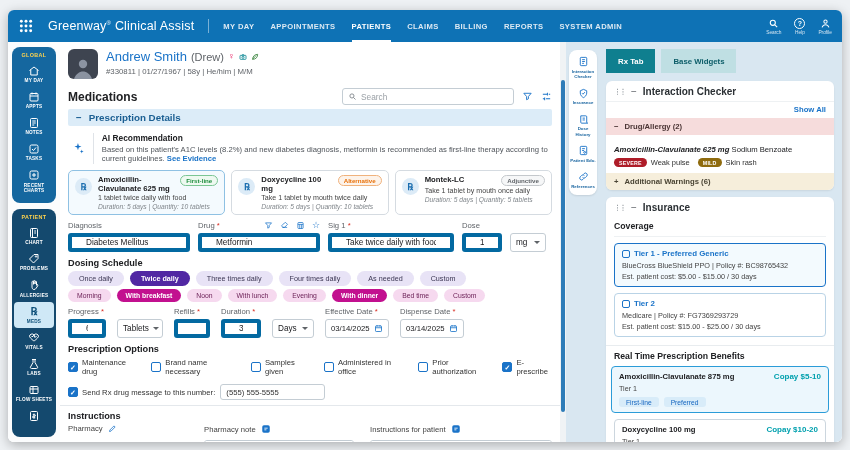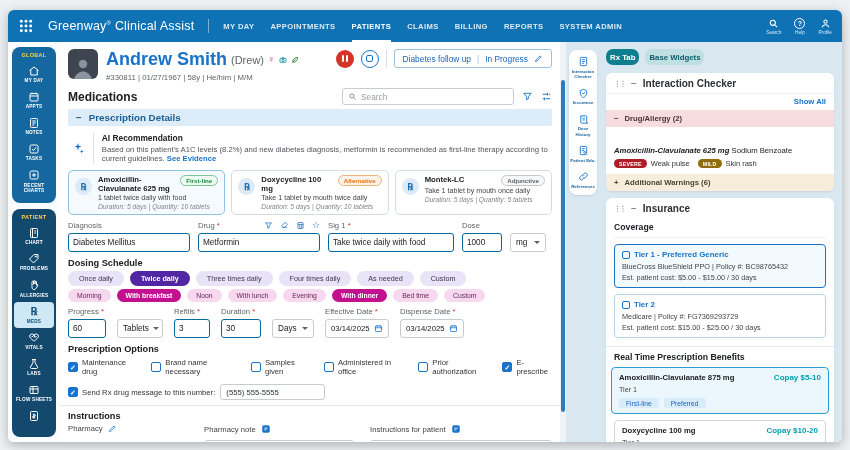--- a/index.html
+++ b/index.html
@@ -34,21 +34,21 @@
   .side-item .lbl{font-size:4.7px;font-weight:bold;text-align:center;line-height:1.2;letter-spacing:.2px}
   .side-item.active{background:#cfe8f6;color:#0d4f79}
   .rx-glyph{font-size:11px;font-weight:bold;line-height:12px}
   
   .content{width:500px;flex:none;display:flex;flex-direction:column;overflow:hidden;background:#fff}
   .patient-row{display:flex;align-items:flex-start;padding:7px 8px 0;height:40px;flex:none}
   .avatar{width:30px;height:30px;border-radius:6px;background:#3e4450;color:#8b93a1;display:flex;align-items:flex-end;justify-content:center;overflow:hidden;flex:none}
   .avatar svg{width:24px;height:24px}
   .pmeta{margin-left:8px}
   .name-row{display:flex;align-items:center;gap:4px}
-  .p-name{font-size:18px;font-weight:bold;color:#1a73c8;cursor:pointer}
+  .p-name{font-size:13px;font-weight:normal;color:#1a73c8;cursor:pointer}
   .p-nick{font-size:11px;color:#5f6368}
   .mini-ic{width:8px;height:8px}
   .venus{color:#e91e63;font-size:9px;line-height:1}
   .p-details{font-size:7.8px;color:#5f6368;margin-top:3px}
   .pactions{margin-left:auto;display:flex;align-items:center;gap:7px}
   .pause-btn{width:18px;height:18px;border-radius:50%;background:#d63328;display:flex;align-items:center;justify-content:center;gap:2px;cursor:pointer}
   .pause-btn i{width:2px;height:7px;background:#fff;border-radius:1px}
   .stop-btn{width:18px;height:18px;border-radius:50%;border:1.6px solid #1a73c8;display:flex;align-items:center;justify-content:center;cursor:pointer;background:#fff}
   .stop-btn i{width:7px;height:7px;border:1.6px solid #1a73c8;border-radius:2px}
   .pv-div{width:1px;height:18px;background:#dadfe4}
@@ -82,21 +82,21 @@
   .pill{font-size:6.2px;font-weight:bold;border-radius:7px;padding:1px 5px;border:1px solid;white-space:nowrap;flex:none}
   .pill.green{color:#1e8e3e;border-color:#7bc694;background:#eef9f1}
   .pill.orange{color:#e8710a;border-color:#f0b27d;background:#fdf3ea}
   .pill.gray{color:#5f6368;border-color:#c4c8cc;background:#f6f7f8}
   .rec-sig{font-size:7.1px;color:#444;margin-top:1.5px}
   .rec-det{font-size:6.7px;color:#80868b;font-style:italic;margin-top:1px}
   .frow{display:flex;gap:8px;align-items:flex-end;margin:1px 0 6px}
   .fg{display:flex;flex-direction:column;gap:3px}
   .flabel{font-size:7.7px;color:#5f6368;white-space:nowrap}
   .req::after{content:" *";color:#d93025}
-  .fld{height:19px;border:1px solid #0369a1;border-radius:3px;padding:0 4px;font-size:8.2px;color:#202124;width:100%;font-family:inherit;outline:none;background:#fff}
+  .fld{height:19px;border:4px solid #0369a1;border-radius:3px;padding:0 14px;font-size:8.2px;color:#202124;width:100%;font-family:inherit;outline:none;background:#fff}
   .select{height:19px;border:1px solid #c4cdd4;border-radius:3px;display:flex;align-items:center;justify-content:space-between;gap:4px;padding:0 5px;font-size:8.2px;color:#202124;background:#fff;cursor:pointer}
   .select::after{content:"";border:3px solid transparent;border-top-color:#5f6368;margin-top:3px}
   .flabel-row{display:flex;align-items:center;justify-content:space-between}
   .micons{display:flex;gap:7px;color:#1a73c8}
   .micons svg{width:9px;height:9px;cursor:pointer}
   .micons .star{font-size:9px;line-height:9px;cursor:pointer}
   .datebox{height:19px;border:1px solid #c4cdd4;border-radius:3px;display:flex;align-items:center;justify-content:space-between;gap:3px;padding:0 5px;font-size:7.7px;color:#202124;background:#fff}
   .datebox svg{width:9px;height:9px;color:#1a73c8;cursor:pointer}
   .w-diag{width:122px}.w-drug{width:122px}.w-sig{width:126px}.w-dose{width:40px}.w-unit{width:36px}
   .sub{font-size:9.2px;font-weight:bold;color:#202124;margin:5px 0 3px}
@@ -128,32 +128,32 @@
   .vthumb{position:absolute;top:38px;left:1px;width:4px;height:332px;border-radius:2px;background:#2e7cb8;cursor:pointer}
   
   .railbar{width:34px;flex:none;background:#d9e7f1;padding-top:8px}
   .rail-box{width:28px;background:#fff;border-radius:8px;margin:0 auto;padding:6px 1px;display:flex;flex-direction:column;gap:8px;box-shadow:0 1px 2px rgba(0,0,0,.1)}
   .rail-item{display:flex;flex-direction:column;align-items:center;gap:1.5px;color:#1a73c8;cursor:pointer}
   .rail-item svg{width:11px;height:11px}
   .rail-item .lbl{font-size:4.4px;color:#18649f;text-align:center;line-height:1.25;font-weight:bold}
   
   .widgets{flex:1;background:#d9e7f1;padding:7px 8px 0 6px;overflow:hidden;display:flex;flex-direction:column}
   .wtabs{display:flex;gap:6px;margin:0 0 8px}
-  .wtab{height:16px;border-radius:7px;padding:0 4px;font-size:7.8px;font-weight:bold;display:flex;align-items:center;background:#bfdfe3;color:#0c5d68;cursor:pointer}
+  .wtab{height:24px;border-radius:0;padding:0 12px;font-size:7.8px;font-weight:bold;display:flex;align-items:center;background:#bfdfe3;color:#0c5d68;cursor:pointer}
   .wtab.active{background:#0f7f8f;color:#fff}
   .wcard{background:#fff;border-radius:6px;margin-bottom:7px;overflow:hidden;box-shadow:0 1px 2px rgba(0,0,0,.08);flex:none}
   .whead{display:flex;align-items:center;gap:6px;padding:5px 8px 4px;font-size:10px;font-weight:bold;color:#2b3034}
   .drag{color:#9aa0a6;font-size:7px;letter-spacing:-1.5px;cursor:grab}
   .wmin{color:#5f6368;font-weight:normal;cursor:pointer}
   .showall{display:flex;justify-content:flex-end;padding:3px 8px 4px;border-top:1px solid #eef1f3}
   .showall a{font-size:7.7px;color:#1a73c8;font-weight:bold;cursor:pointer;text-decoration:none}
   .iband{display:flex;align-items:center;gap:6px;padding:4px 8px;font-size:7.7px;font-weight:bold;color:#4a3434;cursor:pointer}
   .iband.pink{background:#f6dcdc}
   .iband.cream{background:#f6eedb;color:#4a4434}
-  .icontent{padding:19px 8px 6px;font-size:7.7px;color:#202124}
+  .icontent{padding:10px 8px 6px;font-size:7.7px;color:#202124}
   .drugname{font-weight:bold;font-style:italic}
   .warnrow{display:flex;align-items:center;gap:4px;margin-top:4px;font-size:7.5px;color:#333}
   .sev{border-radius:6px;color:#fff;font-size:5.3px;font-weight:bold;padding:1.5px 5px;text-transform:uppercase;letter-spacing:.2px}
   .sev.red{background:#ae1c28}.sev.olive{background:#8f6b0e}
   .wbody{padding:1px 8px 2px}
   .covtitle{font-size:8.7px;font-weight:bold;color:#202124;padding:3px 0 5px;border-bottom:1px solid #eef1f3;margin-bottom:6px}
   .tier{border:1px solid #b9d3e6;border-radius:4px;padding:5px 7px;margin-bottom:6px;background:#fff;cursor:pointer}
   .tier.sel{border:1.6px solid #1a73c8;background:#f3fafe}
   .tier-link{display:flex;align-items:center;gap:4px;font-size:7.9px;font-weight:bold;color:#1a73c8}
   .tier-ic{width:8px;height:8px;border:1.2px solid #1a73c8;border-radius:2px;flex:none}
@@ -368,40 +368,20 @@
                 </span>
             <span class="mini-ic" style="color:#2e7d32">
                   <svg viewBox="0 0 24 24" fill="none" stroke="currentColor" stroke-width="2.4">
                     <path d="M5 19C5 9 12 4 20 4c0 8-5 15-15 15z"></path>
                     <path d="M5 19c3-5 7-9 11-11"></path>
                   </svg>
                 </span>
           </div>
           <div class="p-details">#330811  |  01/27/1967  |  58y  |  He/him  |  M/M</div>
         </div>
-        <div class="pactions">
-          <span class="pause-btn">
-                <i></i>
-                <i></i>
-              </span>
-          <span class="stop-btn">
-                <i></i>
-              </span>
-          <span class="pv-div"></span>
-          <span class="enc-chip">
-            <span>Diabetes follow up</span>
-            <span class="sep">|</span>
-            <span>In Progress</span>
-            <span>
-                  <svg viewBox="0 0 24 24" fill="none" stroke="currentColor" stroke-width="2">
-                    <path d="M4 20l1-4L16 5l3 3L8 19l-4 1z"></path>
-                  </svg>
-                </span>
-          </span>
-        </div>
       </div>
 
       <div class="meds-row">
         <h1 class="meds-title">Medications</h1>
         <div class="meds-right">
           <div class="searchbox">
             <span>
                   <svg viewBox="0 0 24 24" fill="none" stroke="currentColor" stroke-width="2.4">
                     <circle cx="10.5" cy="10.5" r="5.5"></circle>
                     <path d="M14.8 14.8L20 20"></path>

